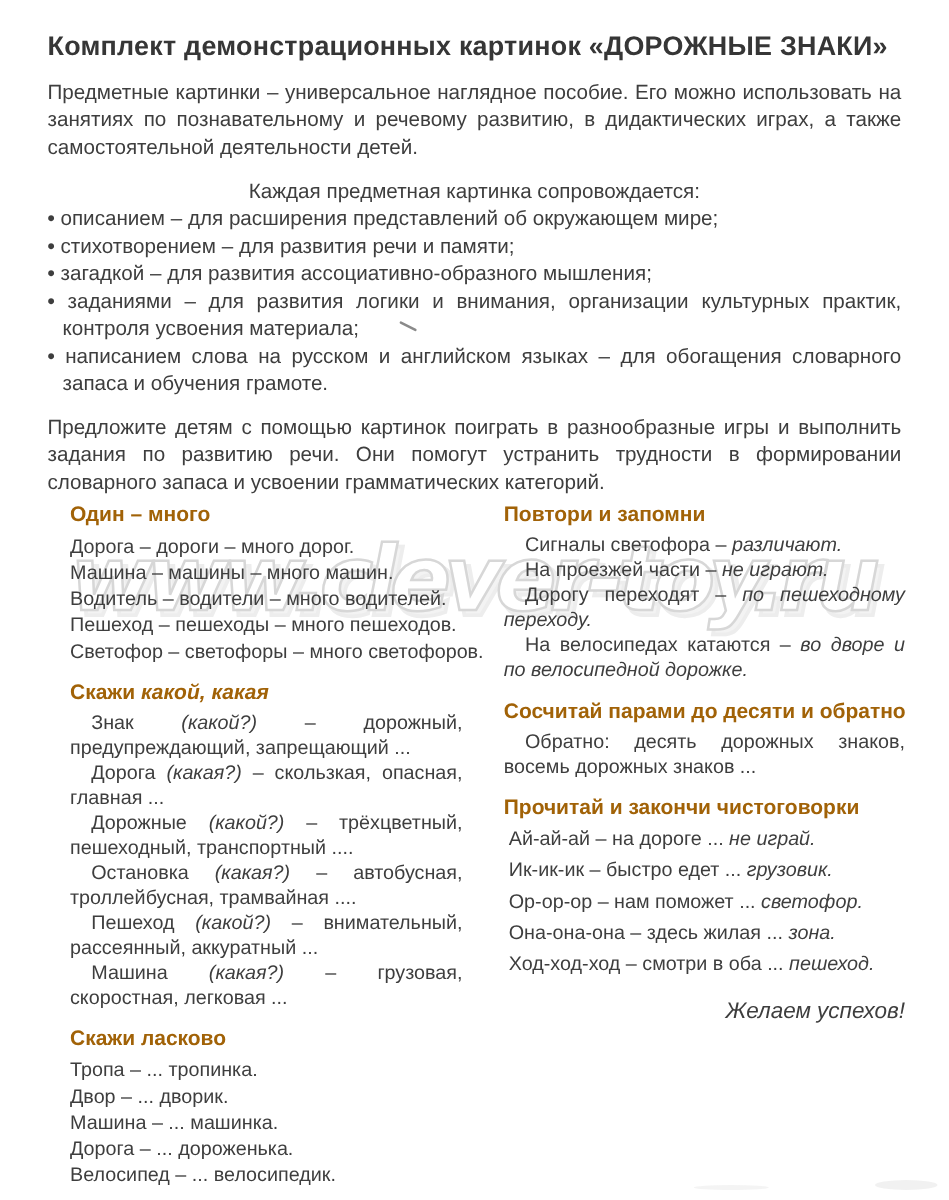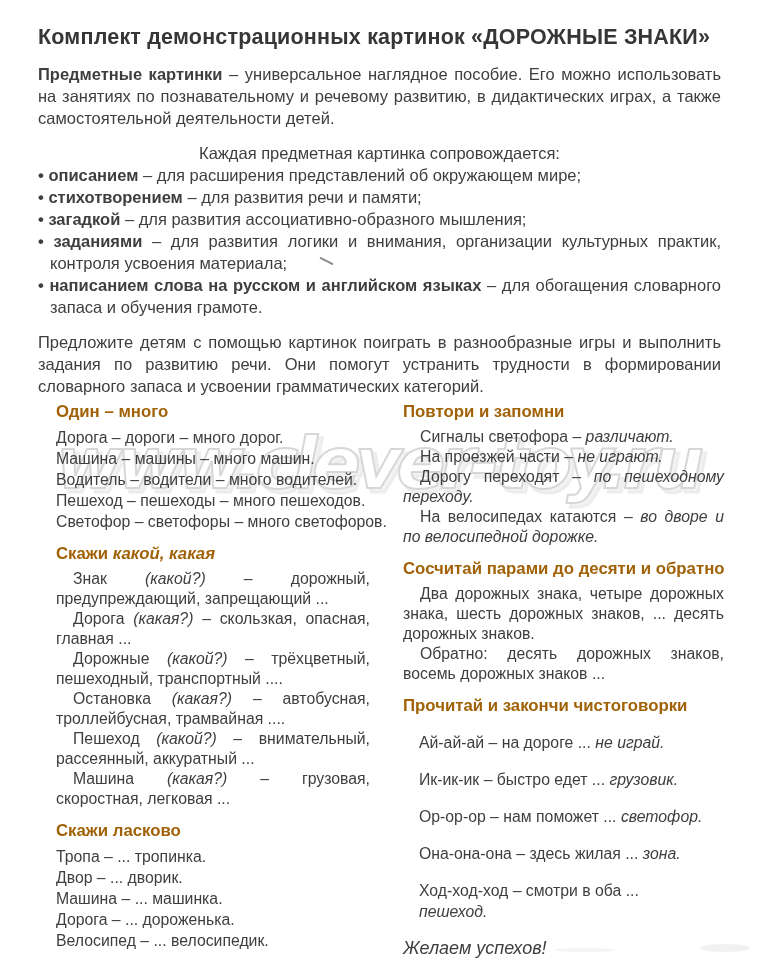--- a/index.html
+++ b/index.html
@@ -57,27 +57,27 @@
     font-size: 15.8px; line-height: 21px;
     white-space: nowrap;
   }
   .ipara {
     font-size: 15.8px; line-height: 20px;
     text-align: justify; text-indent: 17px;
     margin: 0;
   }
   .npara {
     font-size: 15.8px; line-height: 21px;
-    margin: 16px;
+    margin: 4px;
   }
   .it { font-style: italic; }
-  .bd { font-weight: bold; }
+  .bd { font-weight: normal; }
   .closing {
     font-style: italic; font-size: 18px;
-    text-align: left;
+    text-align: right;
     margin-top: 16px;
     color: #3e3e3e;
   }
   .pen-mark {
     position: absolute; left: 319px; top: 260px;
     width: 15px; height: 2px;
     background: #8a8a8a;
     border-radius: 2px;
     transform: rotate(27deg);
     z-index: 2;
@@ -145,21 +145,20 @@
     </div>
 
     <div class="col-right">
       <h2>Повтори и запомни</h2>
       <p class="ipara"><span>Сигналы светофора – </span><span class="it">различают.</span></p>
       <p class="ipara"><span>На проезжей части – </span><span class="it">не играют.</span></p>
       <p class="ipara"><span>Дорогу переходят – </span><span class="it">по пешеходному переходу.</span></p>
       <p class="ipara"><span>На велосипедах катаются – </span><span class="it">во дворе и по велосипедной дорожке.</span></p>
 
       <h2>Сосчитай парами до десяти и обратно</h2>
-      <p class="ipara"><span>Два дорожных знака, четыре дорожных знака, шесть дорожных знаков, ... десять дорожных знаков.</span></p>
       <p class="ipara"><span>Обратно: десять дорожных знаков, восемь дорожных знаков ...</span></p>
 
       <h2>Прочитай и закончи чистоговорки</h2>
       <p class="npara"><span>Ай-ай-ай – на дороге ... </span><span class="it">не играй.</span></p>
       <p class="npara"><span>Ик-ик-ик – быстро едет ... </span><span class="it">грузовик.</span></p>
       <p class="npara"><span>Ор-ор-ор – нам поможет ... </span><span class="it">светофор.</span></p>
       <p class="npara"><span>Она-она-она – здесь жилая ... </span><span class="it">зона.</span></p>
       <p class="npara"><span>Ход-ход-ход – смотри в оба ... </span><span class="it">пешеход.</span></p>
 
       <p class="closing">Желаем успехов!</p>

